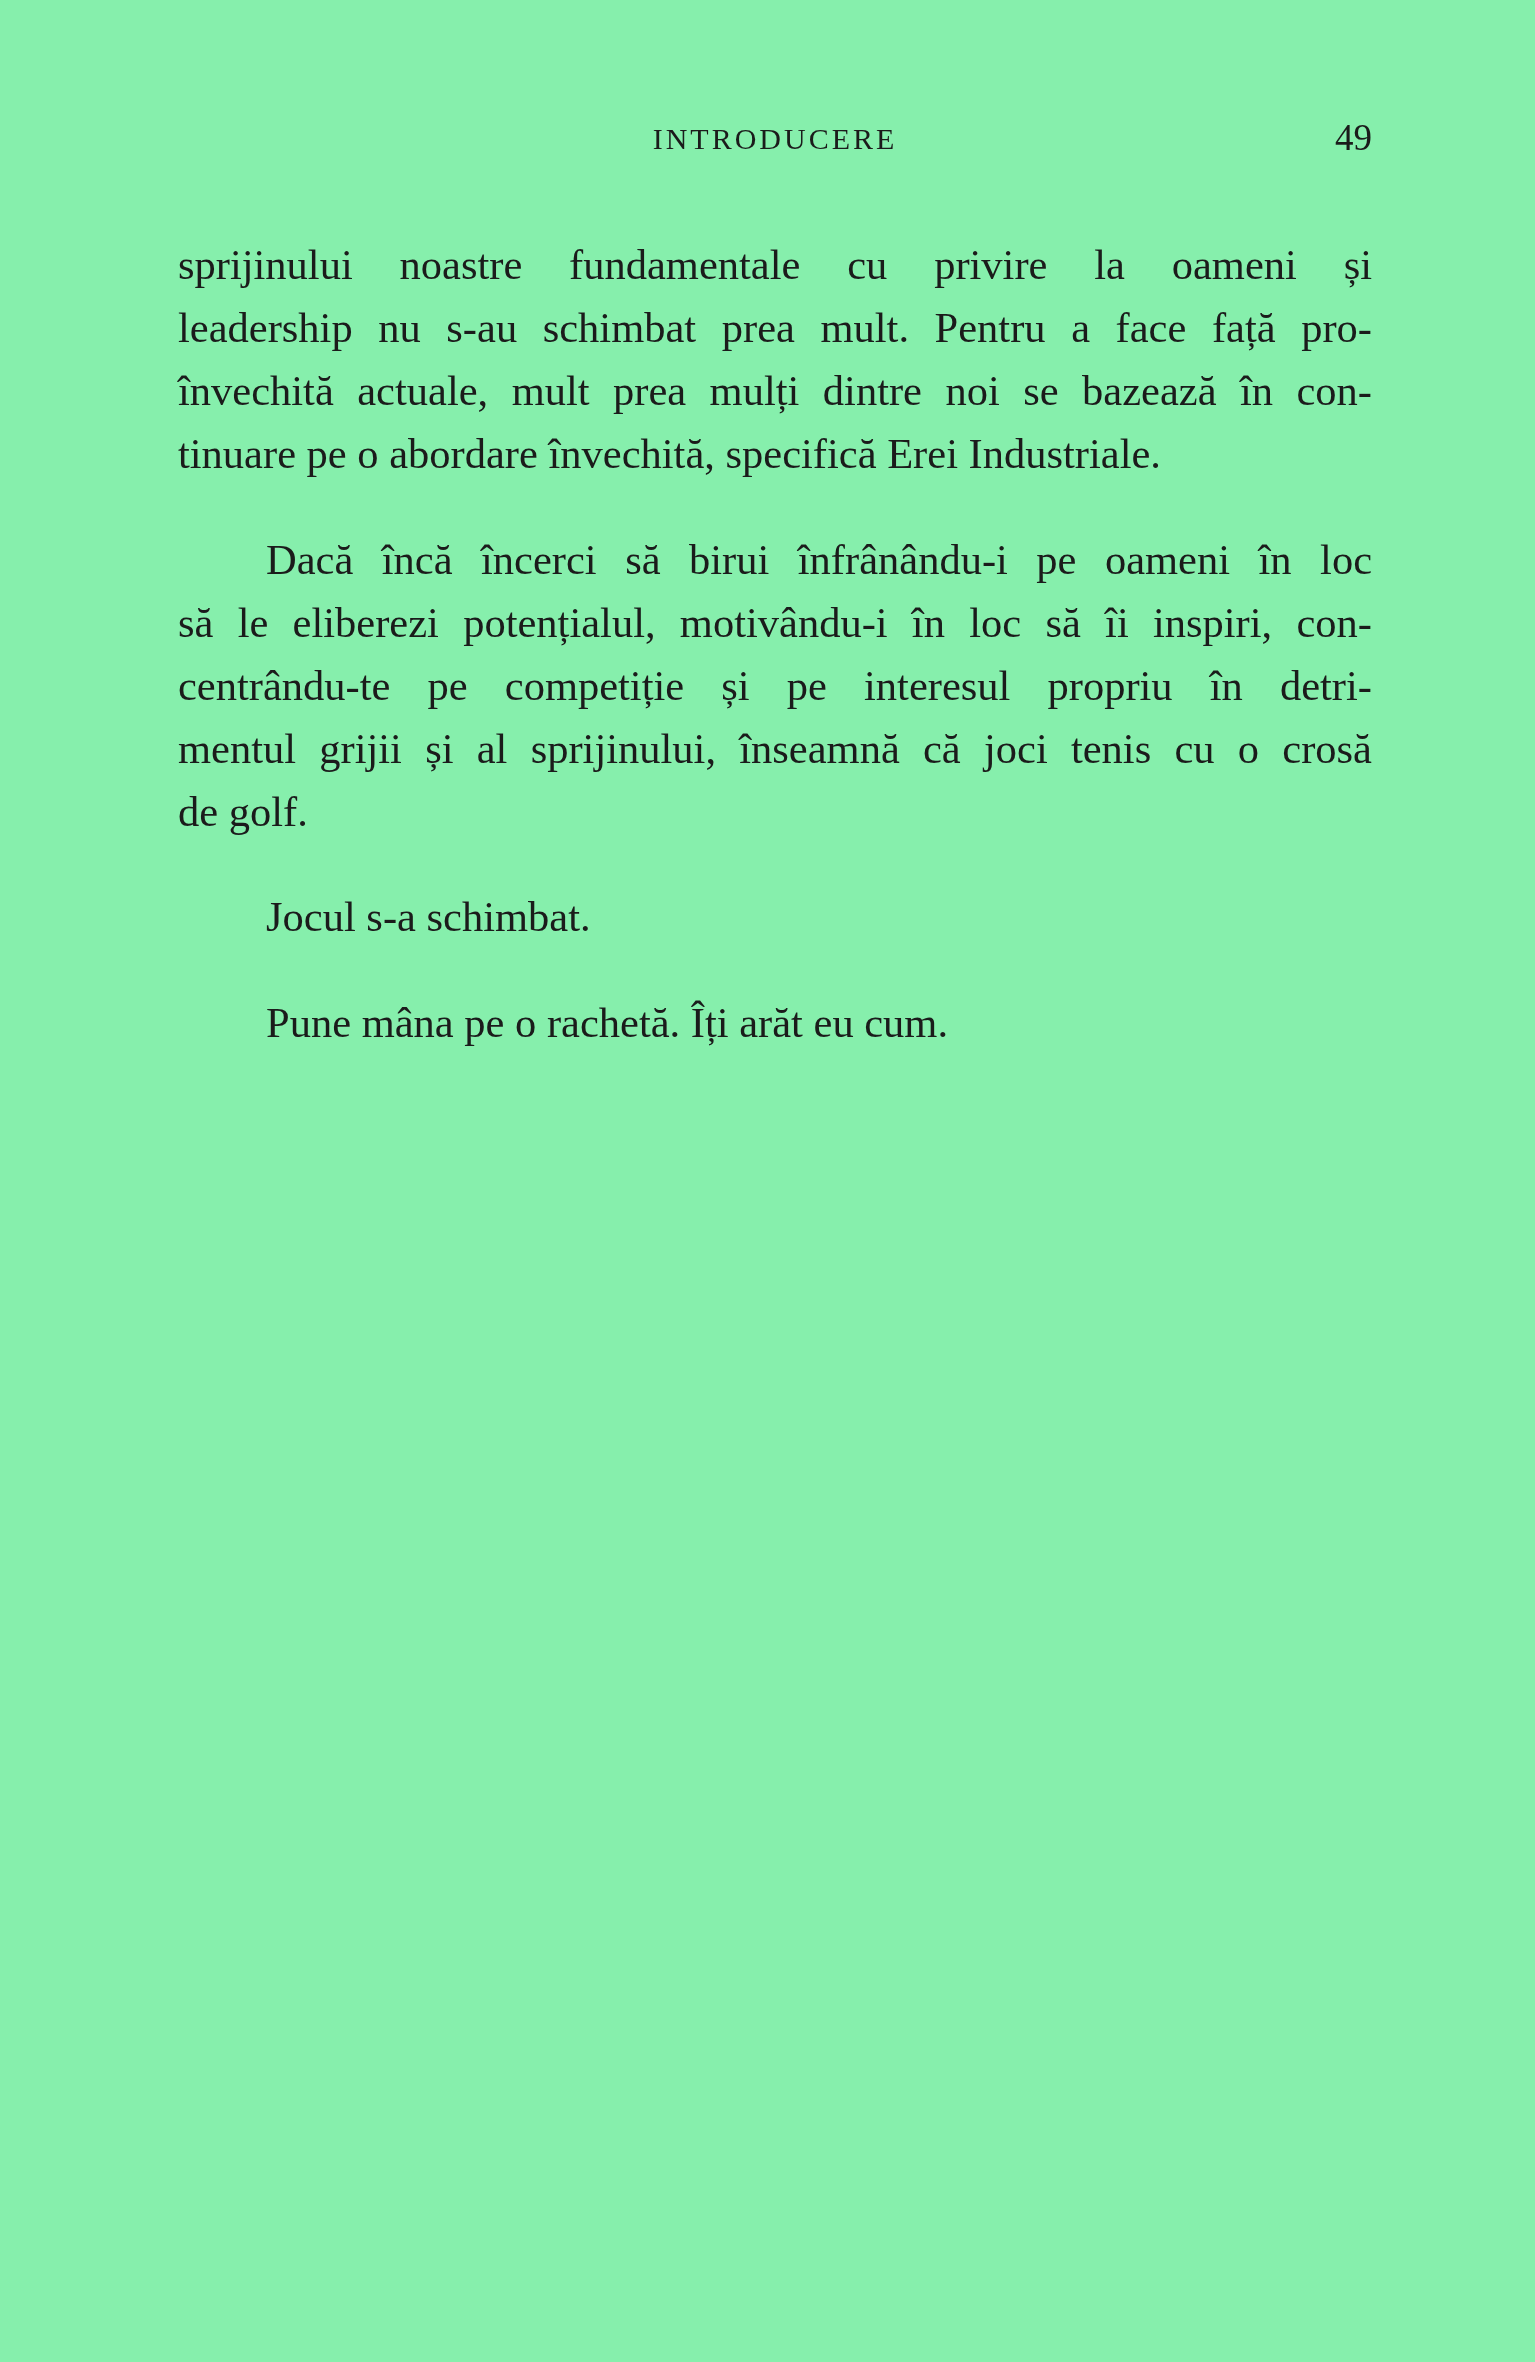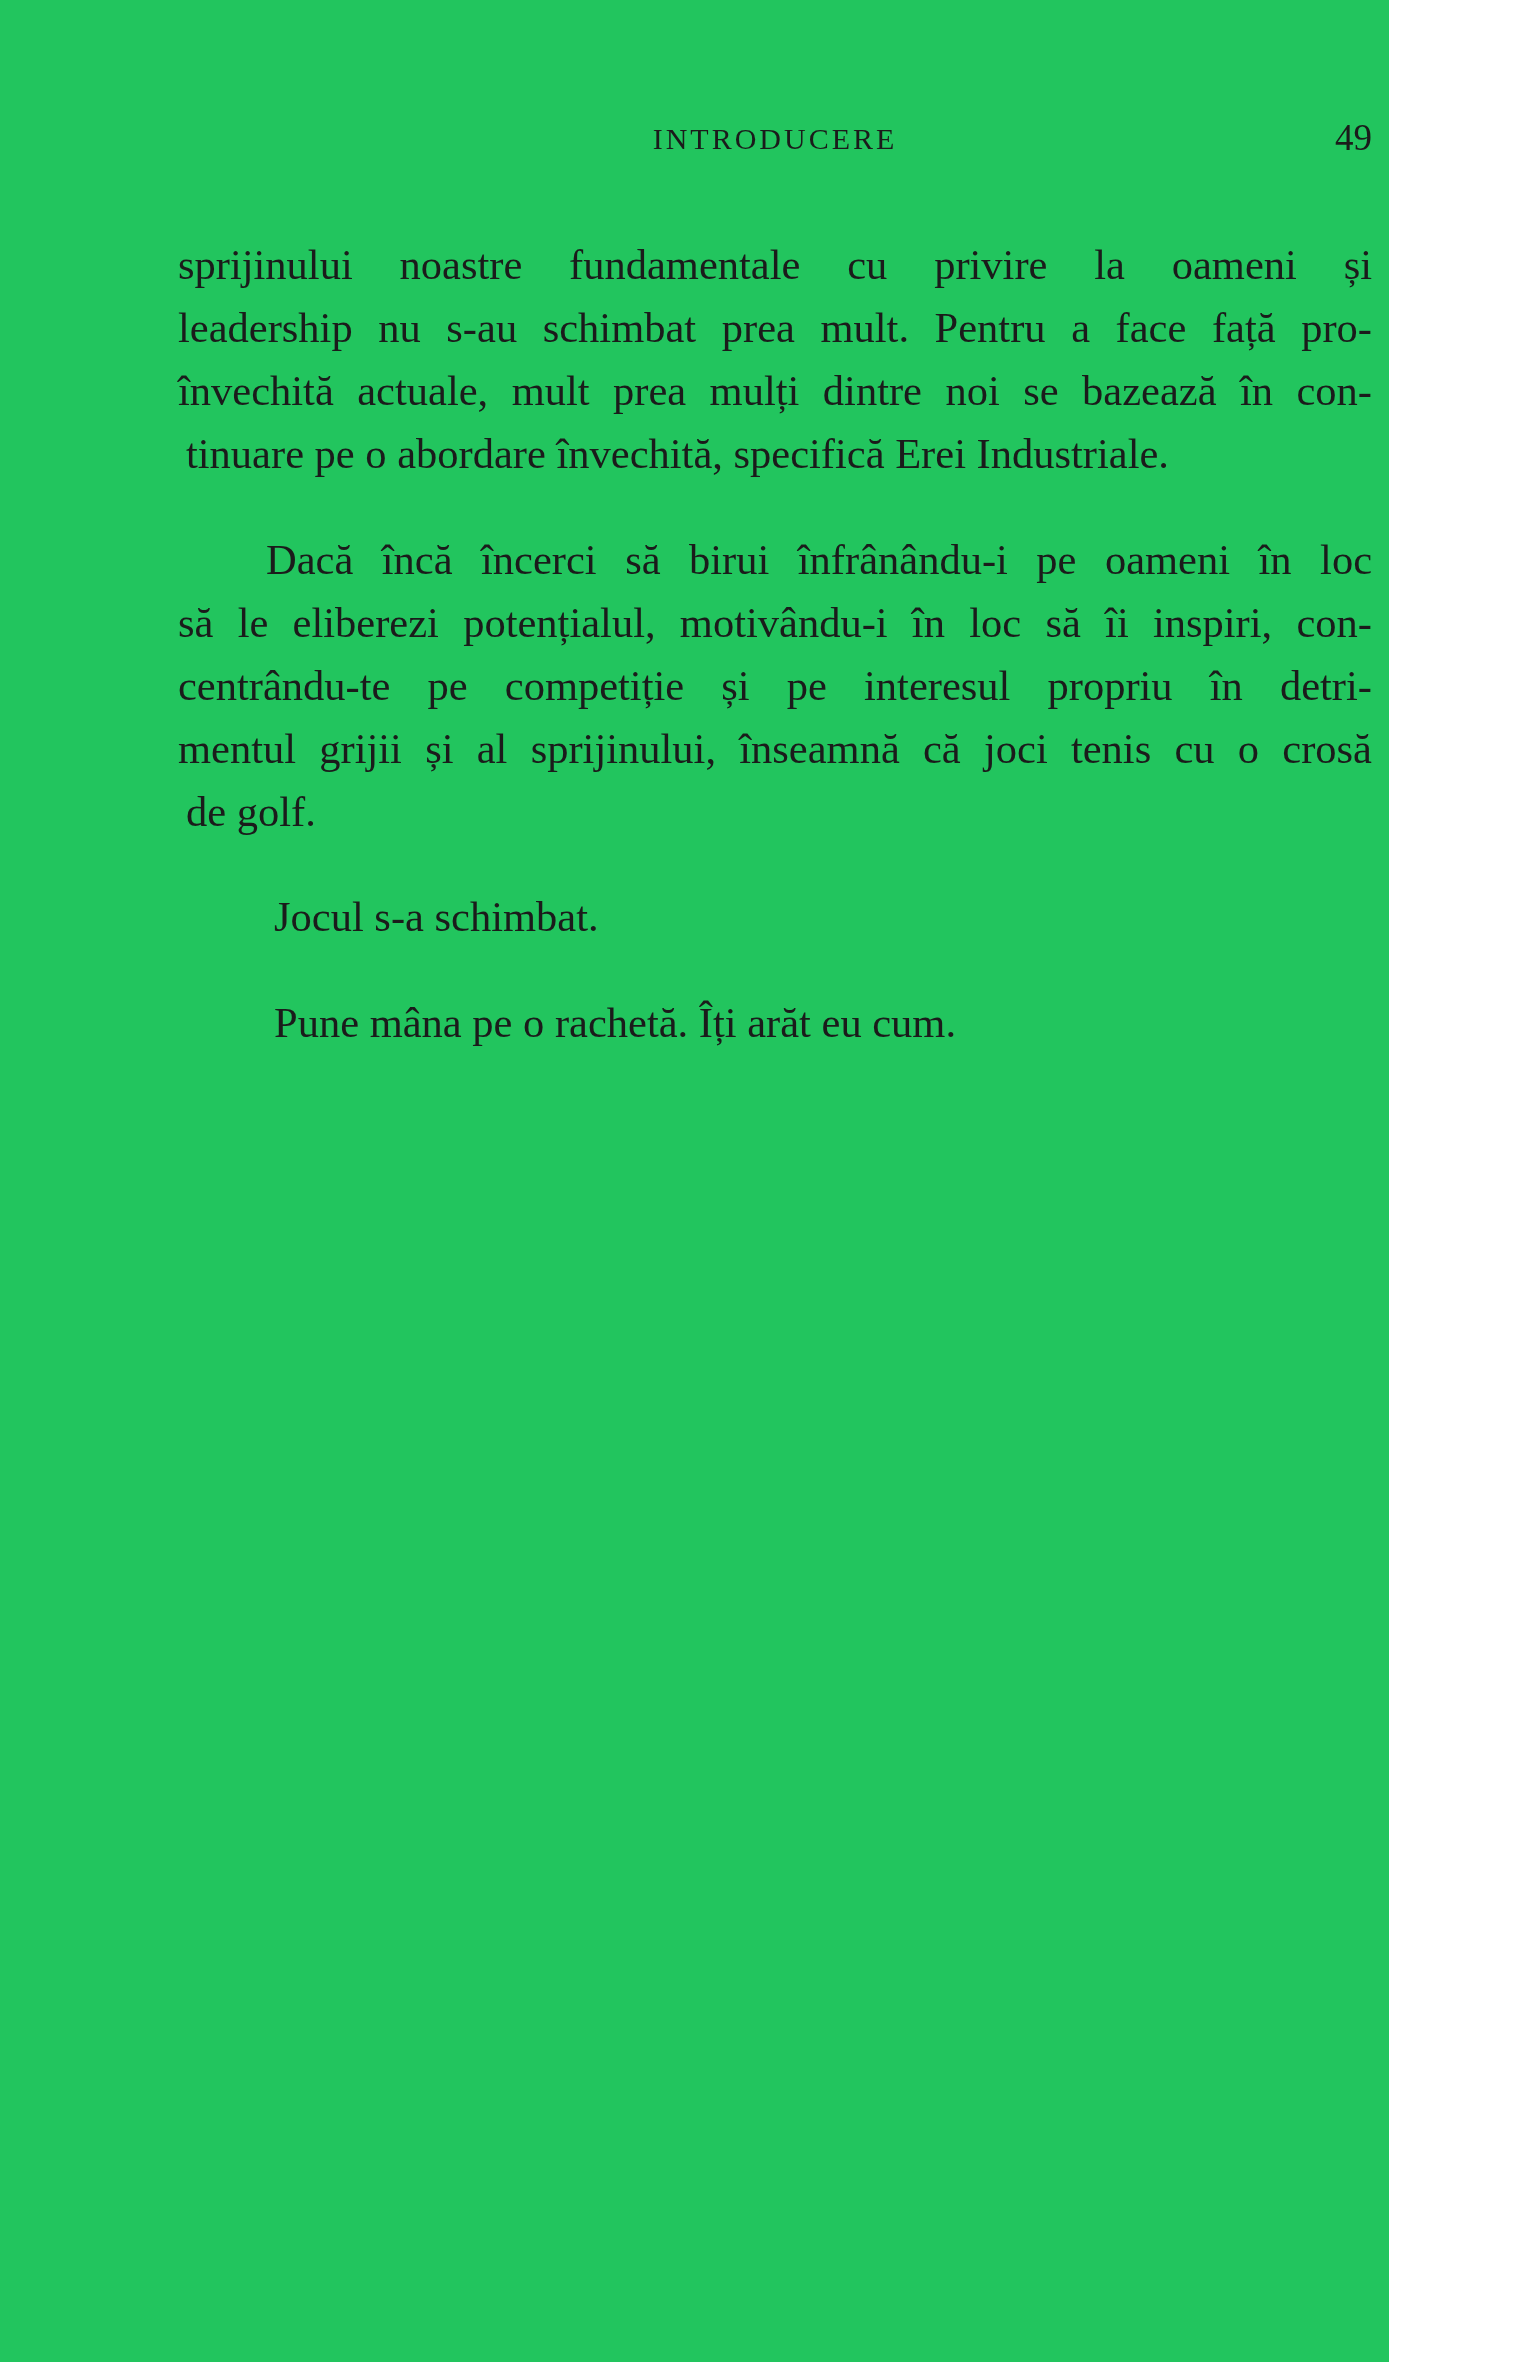--- a/index.html
+++ b/index.html
@@ -8,23 +8,23 @@
     background: #ffffff;
   }
   body {
     width: 1535px;
     height: 2362px;
     font-family: "Liberation Serif", serif;
     color: #1b1b1b;
   }
   .page {
     position: relative;
-    width: 1389px;
+    width: 1535px;
     height: 2362px;
-    background: #22c55e;
+    background: #86efac;
     overflow: hidden;
   }
   .runhead {
     position: absolute;
     top: 118px;
     left: 178px;
     width: 1194px;
     height: 44px;
   }
   .runtitle {
@@ -54,21 +54,20 @@
   }
   .para {
     margin: 0;
   }
   .line {
     text-align: justify;
     text-align-last: justify;
   }
   .line.last {
     text-align-last: left;
-    margin-left: 8px;
   }
   .line.ind {
     text-indent: 88px;
   }
 </style>
 </head>
 <body>
 
 <div class="page">
 

